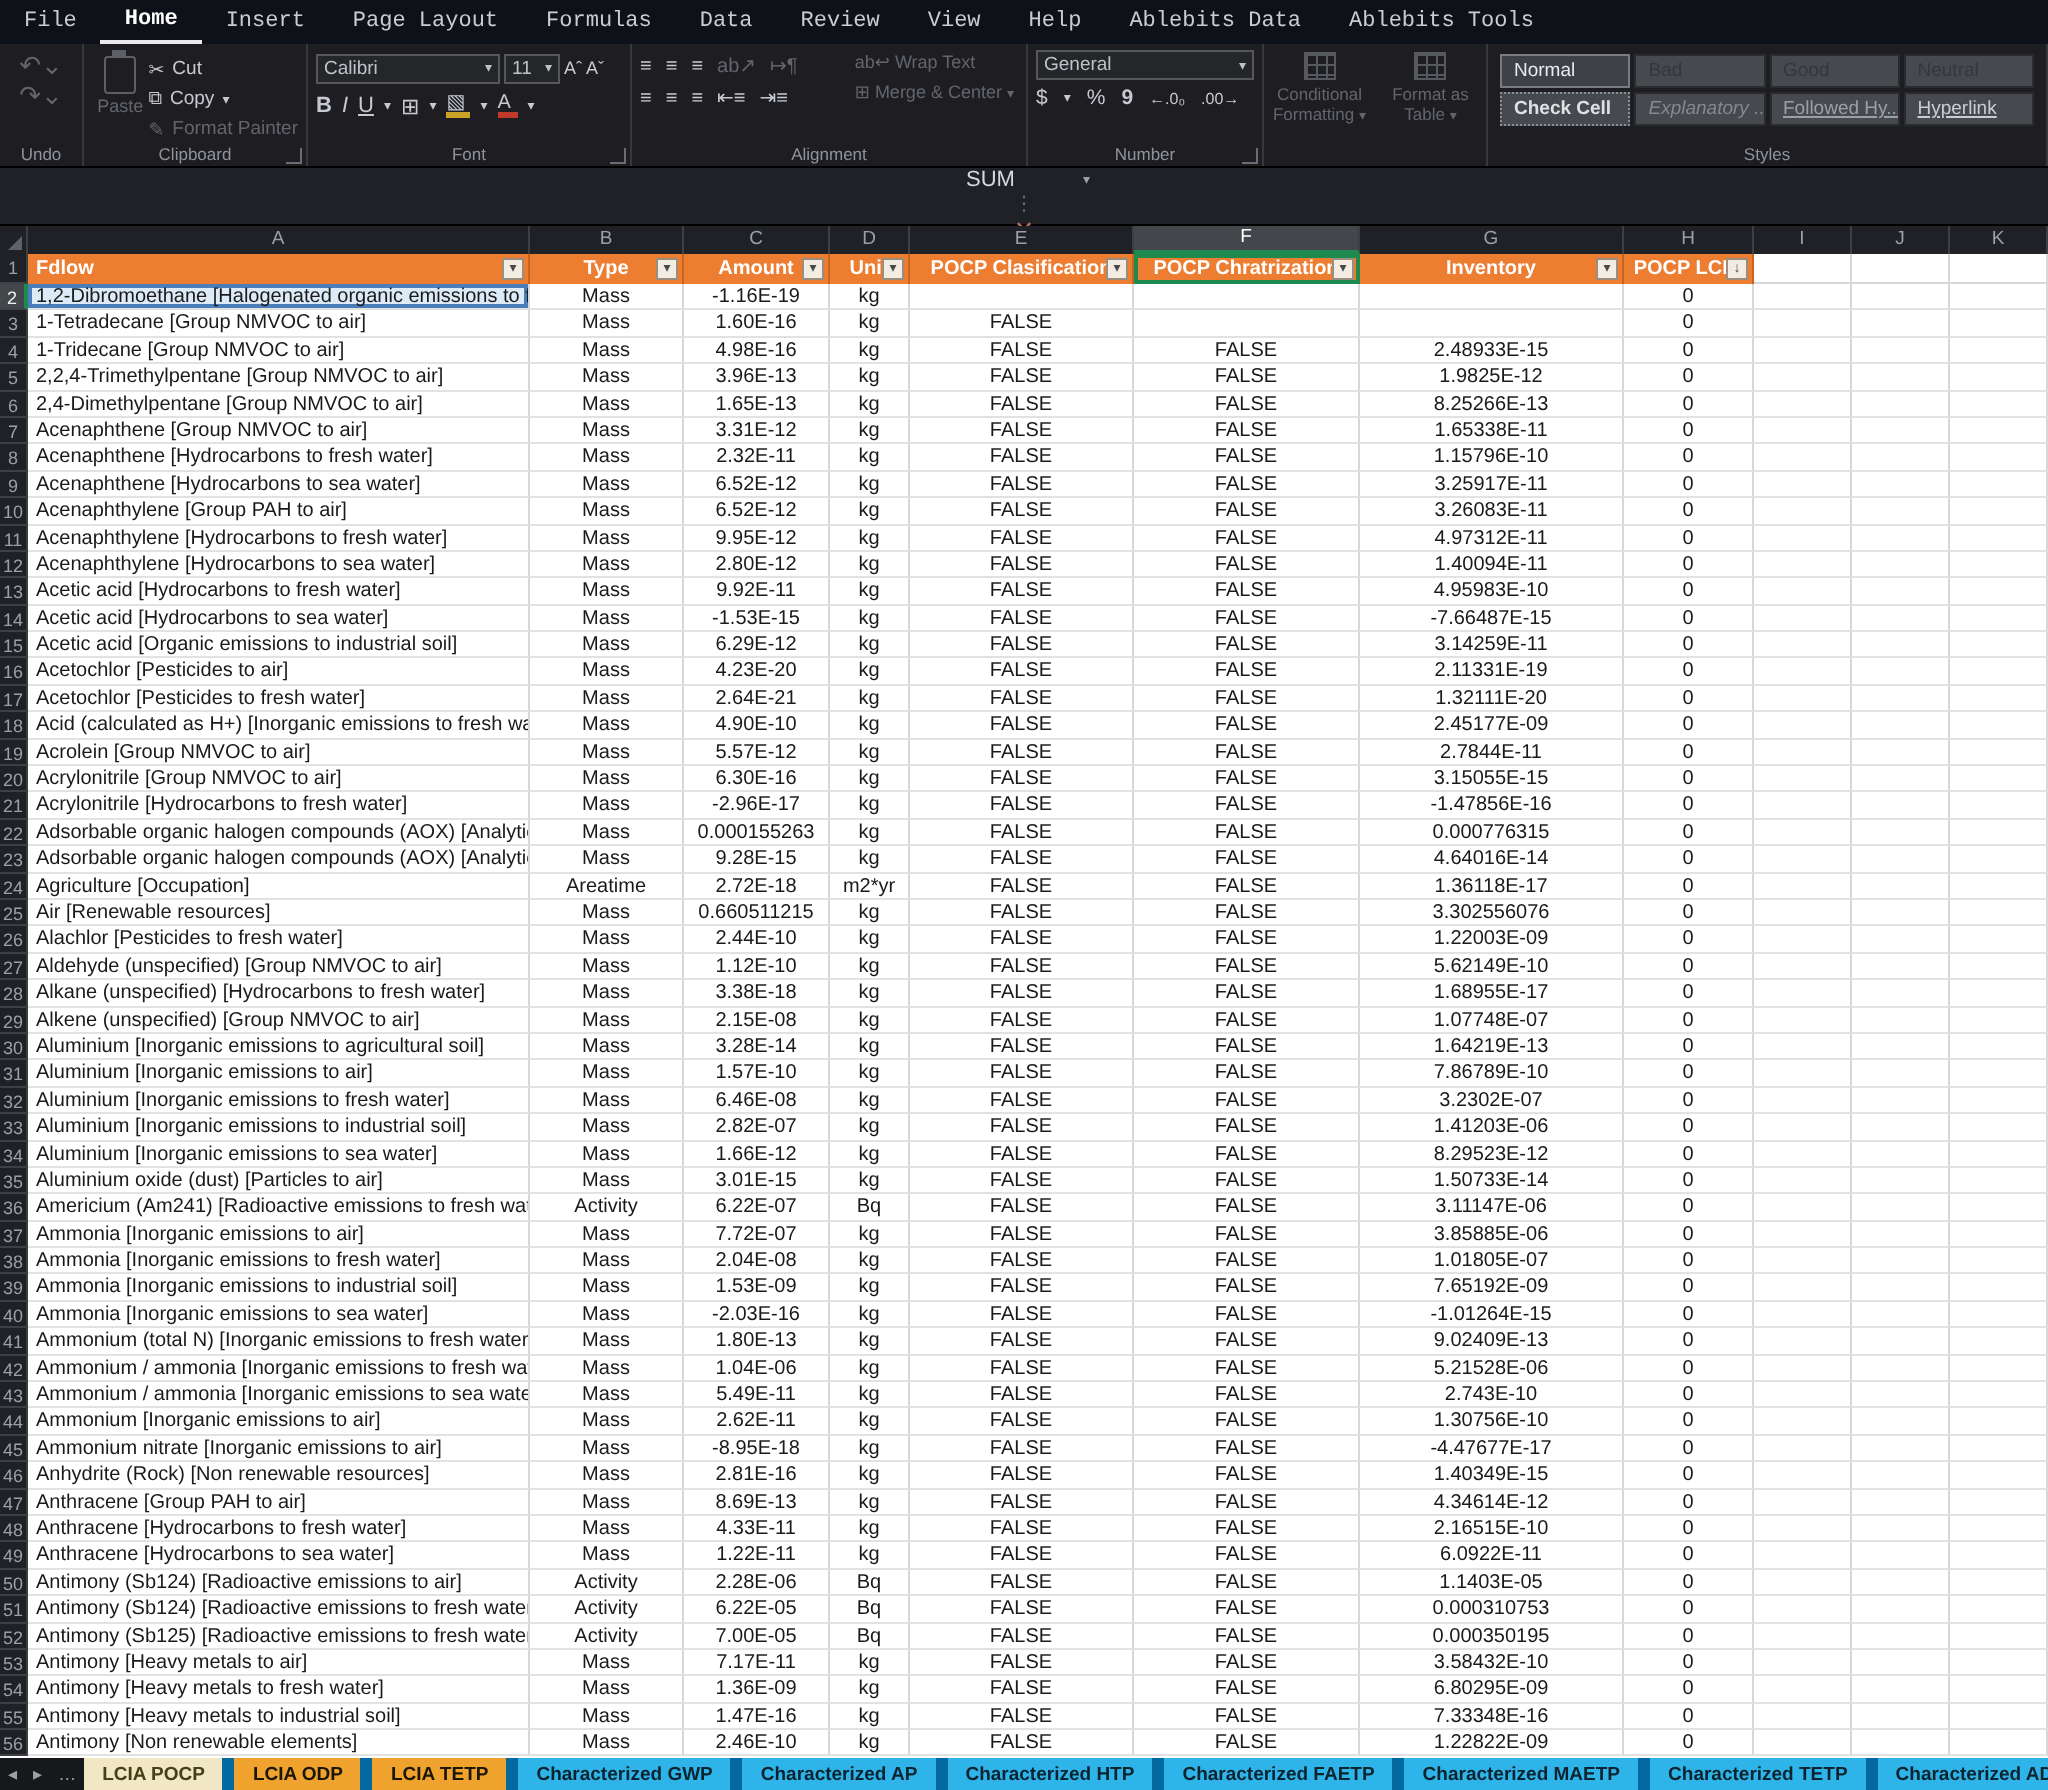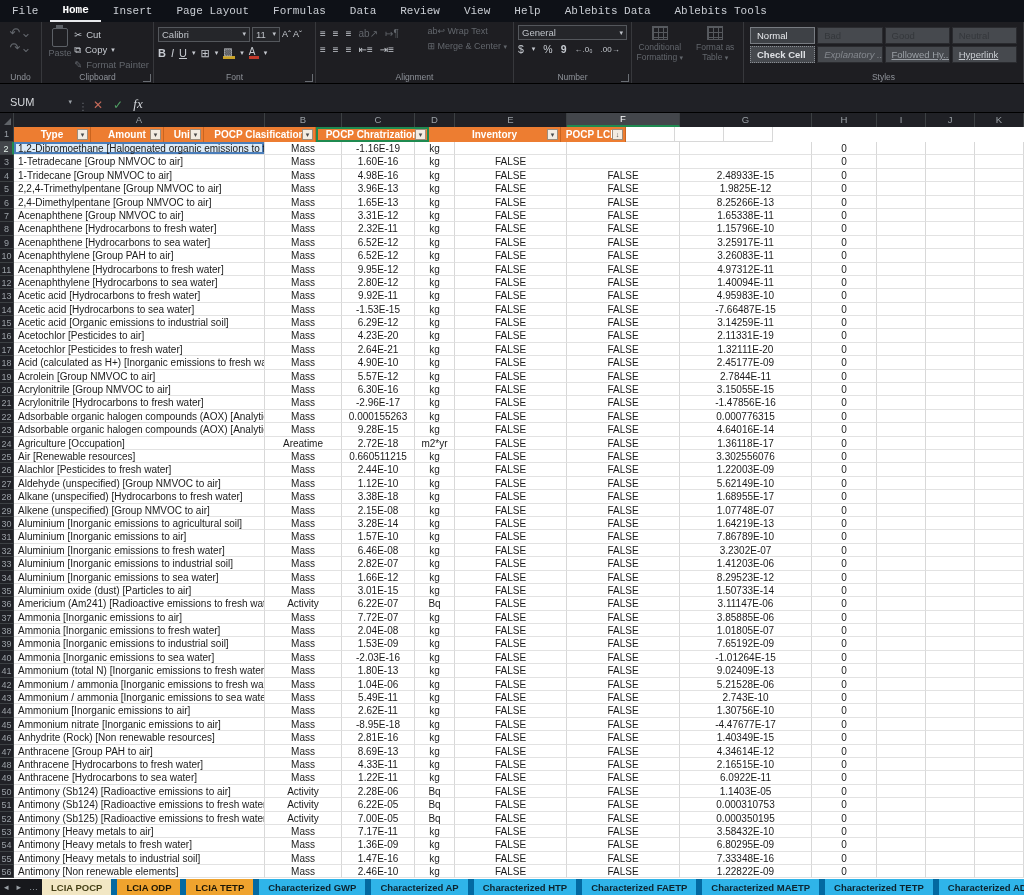--- a/index.html
+++ b/index.html
@@ -63,21 +63,21 @@
   .stylecell { height:17px; font-size:9.5px; display:flex; align-items:center; padding:0 6px;
     background:#46494e; color:#34373b; border:1px solid #2a2b2f; white-space:nowrap; overflow:hidden; }
   .st-0 { background:#3e4146; color:#e8eaed; border-color:#787c82; }
   .st-4 { color:#dfe1e5; font-weight:bold; border:1px dotted #8a8e94; }
   .st-5 { font-style:italic; color:#85898f; }
   .st-6 { text-decoration:underline; color:#9ba0a6; }
   .st-7 { text-decoration:underline; color:#c9cdd2; }
 
   
   .fbar { height:29px; background:#202126; border-bottom:1px solid #000;
-    display:flex; align-items:flex-end; color:#d5d8dc; }
+    display:flex; align-items:center; color:#d5d8dc;flex-direction:column; }
   .namebox { width:74px; height:20px; margin-left:4px; display:flex; align-items:center;
     justify-content:space-between; padding:0 6px; font-size:11px; }
   .fbtn { width:20px; text-align:center; font-size:12px; cursor:default; }
   .fx { font-style:italic; font-family:"Liberation Serif", serif; font-size:13px; }
   .finput { flex:1; height:20px; border-left:1px solid #4a4d52; margin-left:3px;
     display:flex; align-items:center; padding:0 8px; font-size:11px; white-space:nowrap; overflow:hidden; }
 
   
   .grid { position:relative; background:#fff; height:766px; }
   .colheads { display:flex; height:14px; background:#202126; }
@@ -293,20 +293,21 @@
       <div class="colL ce">E</div>
       <div class="colL cf sel">F</div>
       <div class="colL cg">G</div>
       <div class="colL ch">H</div>
       <div class="colL ci">I</div>
       <div class="colL cj">J</div>
       <div class="colL ck">K</div>
     </div>
   <div class="hrow" id="header-row">
       <div class="rownum gut">1</div>
+      <div class="hcell ca left">Fdlow<div class="fbtn2">▾</div></div>
       <div class="hcell cb">Type<div class="fbtn2">▾</div></div>
       <div class="hcell cc">Amount<div class="fbtn2">▾</div></div>
       <div class="hcell cd">Unit<div class="fbtn2">▾</div></div>
       <div class="hcell ce">POCP Clasification<div class="fbtn2">▾</div></div>
       <div class="hcell cf greenbox">POCP Chratrization<div class="fbtn2">▾</div></div>
       <div class="hcell cg">Inventory<div class="fbtn2">▾</div></div>
       <div class="hcell ch">POCP LCIA<div class="fbtn2">↓</div></div>
       <div class="hcell empty ci"></div>
       <div class="hcell empty cj"></div>
       <div class="hcell empty ck"></div>

